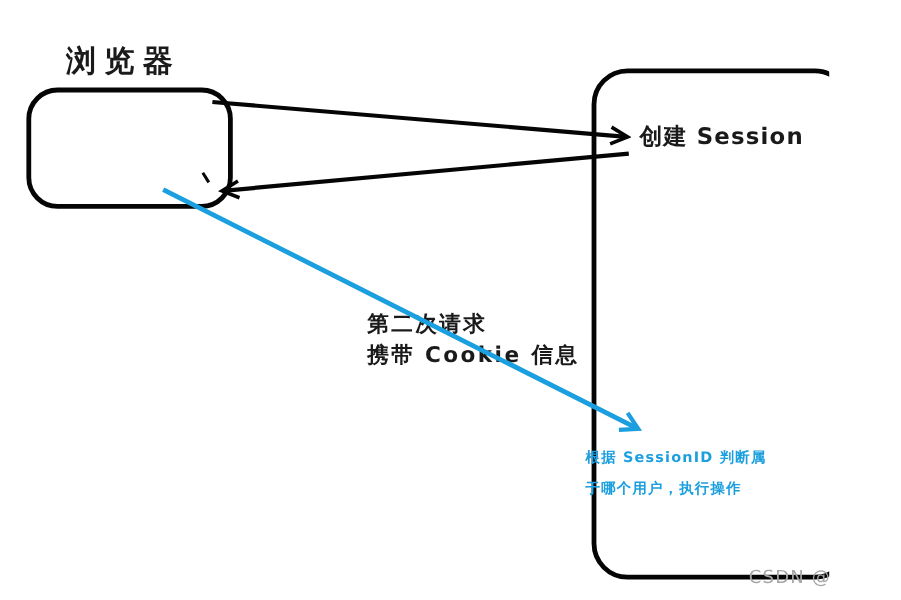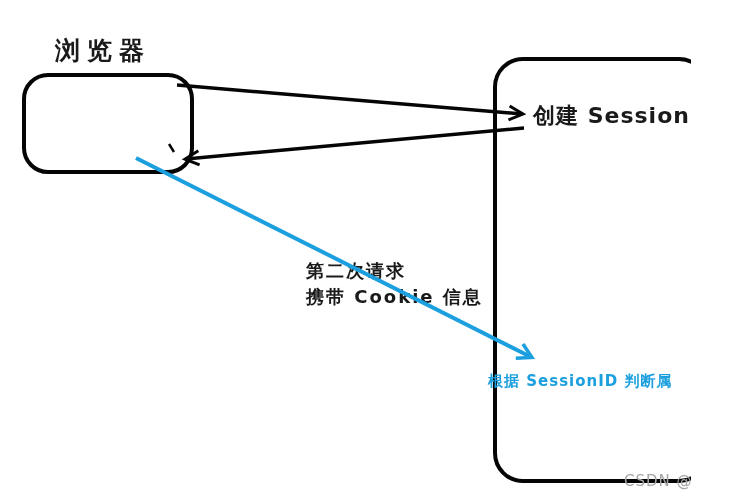--- a/index.html
+++ b/index.html
@@ -53,31 +53,31 @@
     white-space: nowrap;
   }
   .label-first-request   { left: 292px; top: 73px; }
   .label-return-session  { left: 284px; top: 150px; }
   .label-second-request  { left: 306px; top: 258px; line-height: 26px; }
 
   .create-session {
     position: absolute;
     left: 533px; top: 101px;
     color: #1a1a1a;
-    font-size: 22px;
+    font-size: 19px;
     font-weight: 600;
     letter-spacing: 1px;
     white-space: nowrap;
   }
 
   .session-logic {
     position: absolute;
     left: 488px; top: 368px;
     width: 205px;
-    font-size: 15px;
+    font-size: 12px;
     font-weight: 700;
     letter-spacing: 1px;
     line-height: 26px;
     white-space: nowrap;
   }
 
   .watermark {
     position: absolute;
     left: 624px; top: 472px;
     color: #a6a6a6;
@@ -128,17 +128,18 @@
 
   <div class="flow-label label-second-request">
     <div>第二次请求</div>
     <div>携带 Cookie 信息</div>
   </div>
 
   <div class="create-session">创建 Session</div>
 
   <div class="session-logic" style="color: rgb(27, 159, 222);">
     <div>根据 SessionID 判断属</div>
+    <div>于哪个用户，执行操作</div>
   </div>
 
   <div class="watermark" style="color: rgb(166, 166, 166);">CSDN @风之646</div>
 
 </div>
 
 </body></html>

